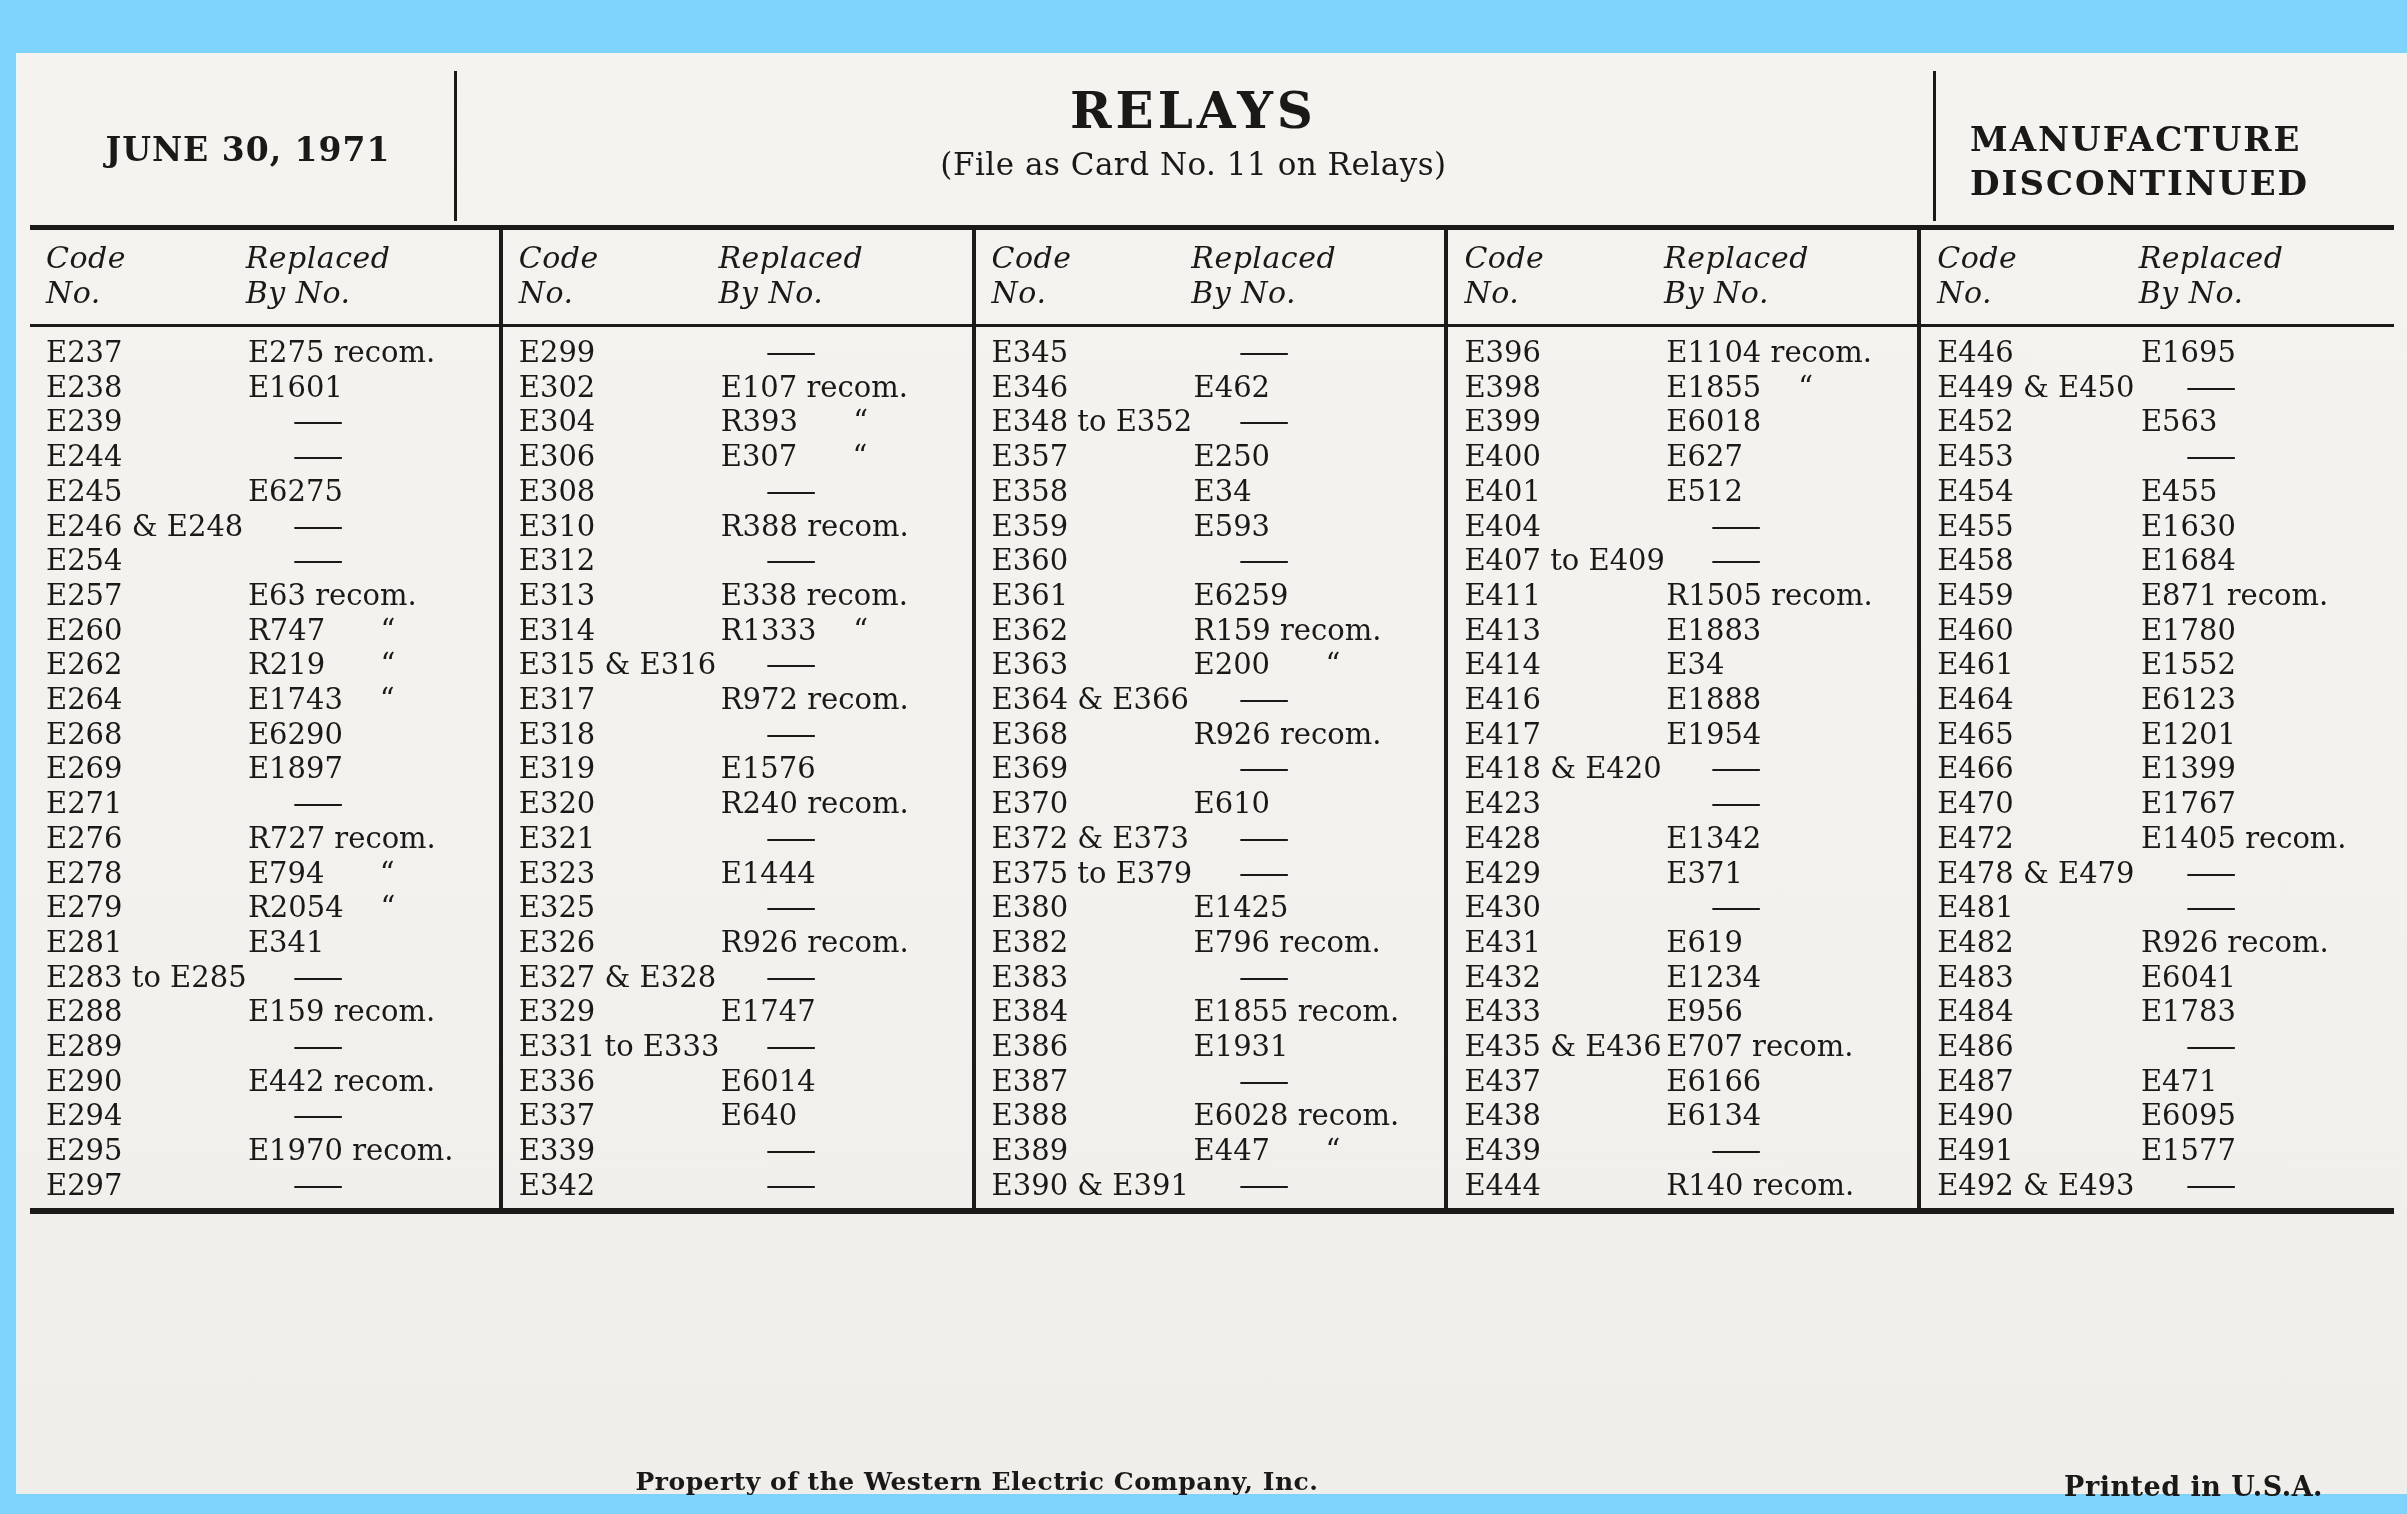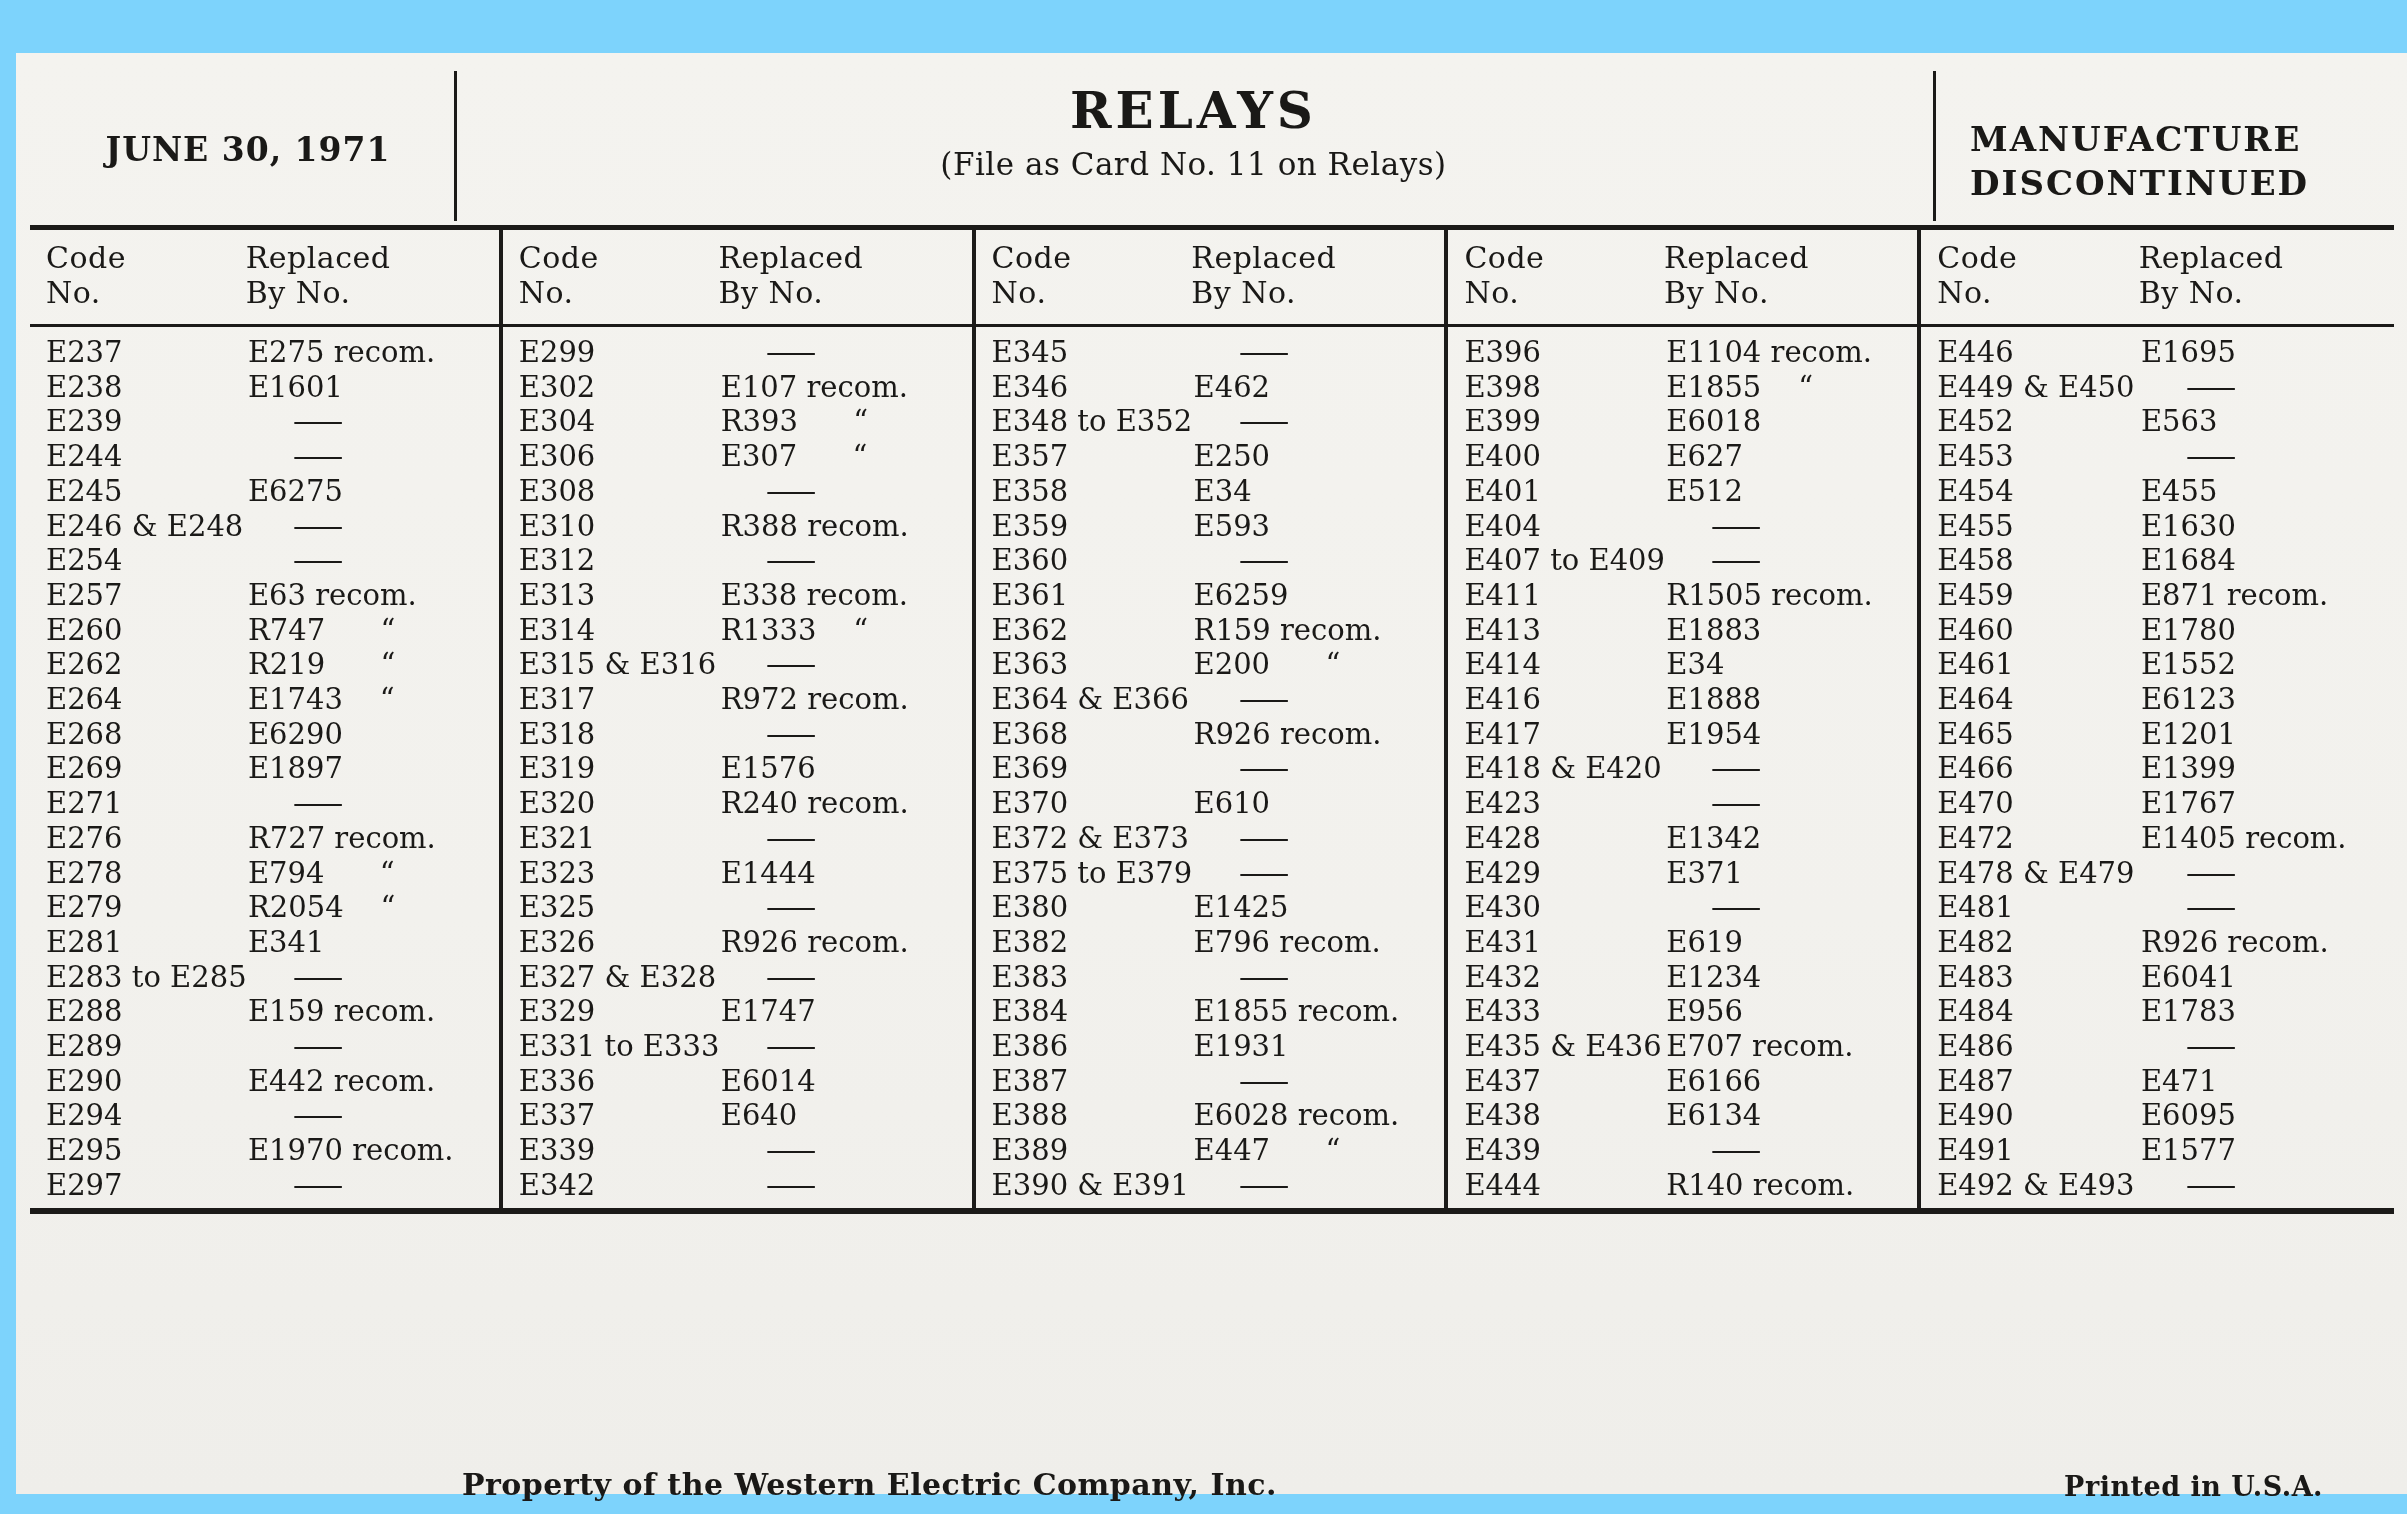--- a/index.html
+++ b/index.html
@@ -36,39 +36,39 @@
   .hline-top{left:14px;top:172px;width:2364px;height:5px;}
   .hline-bottom{left:14px;top:1155px;width:2364px;height:6px;}
   
   .table{
     position:absolute;left:14px;top:177px;width:2364px;height:978px;
     display:grid;grid-template-columns:repeat(5,1fr);
   }
   .hline-mid{position:absolute;left:0;right:0;top:94px;height:3px;background:#1b1a18;z-index:2;}
   .colgroup{position:relative;border-right:4px solid #1c1b19;}
   .colgroup:last-child{border-right:none;}
-  .colhead{display:flex;padding:10px 9px 0 16px;}
+  .colhead{display:flex;padding:10px 9px 0 16px;font-style:italic;}
   .hcell{font-size:30px;line-height:1.18;letter-spacing:0.5px;}
   .hcell.code{width:45%;}
   .hcell.repl{width:55%;}
   .rows{
     position:absolute;left:16px;right:4px;top:105px;bottom:6px;
     display:flex;flex-direction:column;justify-content:space-between;
   }
   .row{display:flex;align-items:center;height:34px;}
   .ccell{width:45%;font-size:29px;white-space:pre;}
   .rcell{width:55%;font-size:29px;white-space:pre;}
   .dash-mark{
     display:inline-block;margin-left:44px;
     transform:scaleX(1.8);transform-origin:0 50%;
   }
   
   .footer-property{
     position:absolute;left:446px;top:1414px;width:1030px;
-    text-align:left;font-weight:bold;font-size:30px;letter-spacing:0.5px;
+    text-align:center;font-weight:bold;font-size:25px;letter-spacing:0.5px;
   }
   .footer-printed{
     position:absolute;right:85px;top:1418px;
     font-weight:bold;font-size:27px;letter-spacing:0.5px;
   }
 </style>
 </head>
 <body>
 
 <div class="page">

